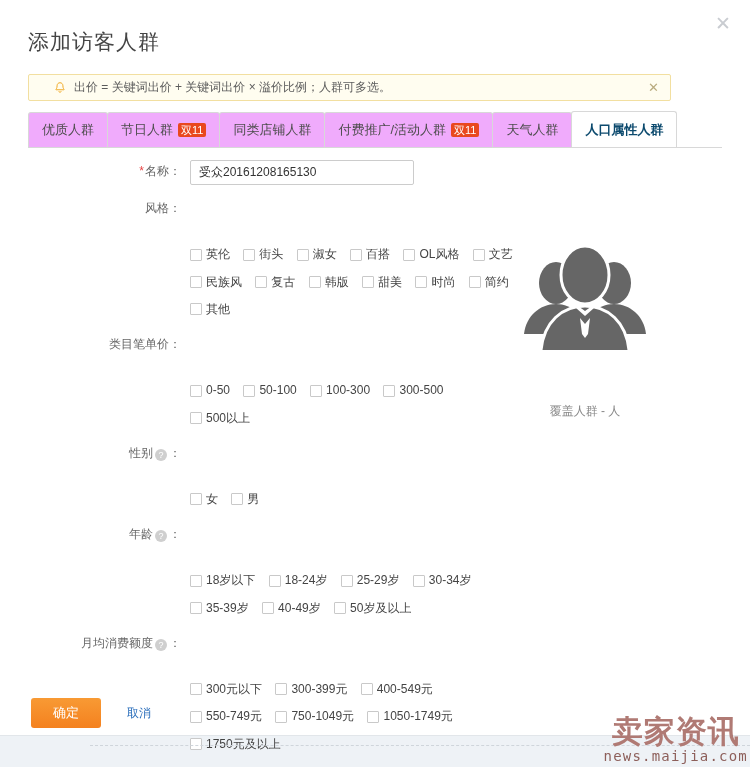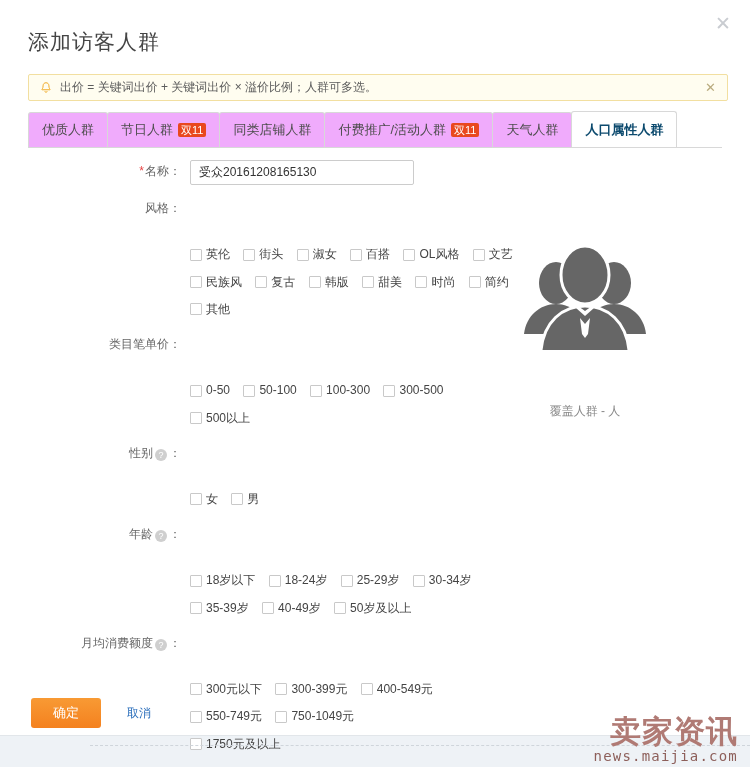--- a/index.html
+++ b/index.html
@@ -51,29 +51,29 @@
     color: #454545;
     font-weight: normal;
     letter-spacing: 1px;
   }
 
   
   .alert {
     position: absolute;
     left: 28px;
     top: 74px;
-    width: 700px;
+    width: 643px;
     height: 27px;
     box-sizing: border-box;
     background: #fffdf0;
     border: 1px solid #f2dfa0;
     border-radius: 2px;
     display: flex;
     align-items: center;
-    padding: 0 8px 0 10px;
+    padding: 0 8px 0 24px;
   }
   .bell-icon {
     width: 14px;
     height: 14px;
     margin-right: 7px;
     flex: none;
     position: relative;
     top: 0px;
   }
   .alert-text {
@@ -296,23 +296,23 @@
     margin-left: 26px;
     color: #2a6ebb;
     font-size: 12px;
     cursor: pointer;
     text-decoration: none;
   }
 
   
   .watermark {
     position: absolute;
-    right: 12px;
+    right: 2px;
     bottom: 2px;
-    text-align: right;
+    text-align: center;
     user-select: none;
   }
   .wm-main {
     font-size: 31px;
     font-weight: bold;
     color: #b07a74;
     letter-spacing: 1px;
     line-height: 34px;
     font-family: "DejaVu Sans", sans-serif;
   }
@@ -557,20 +557,24 @@
             </label>
         </div>
         <div class="cbline">
           <label class="cb">
               <span class="box"></span>
               <span class="txt">550-749元</span>
             </label>
           <label class="cb">
               <span class="box"></span>
               <span class="txt">750-1049元</span>
+            </label>
+          <label class="cb">
+              <span class="box"></span>
+              <span class="txt">1050-1749元</span>
             </label>
         </div>
         <div class="cbline">
           <label class="cb">
               <span class="box"></span>
               <span class="txt">1750元及以上</span>
             </label>
         </div>
       </div>
     </div>

